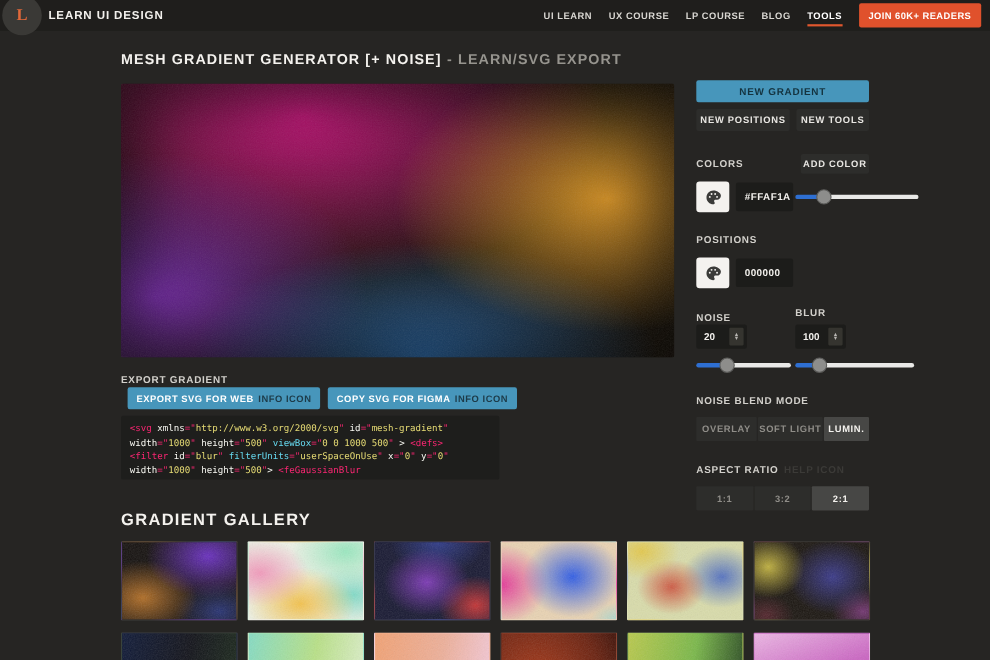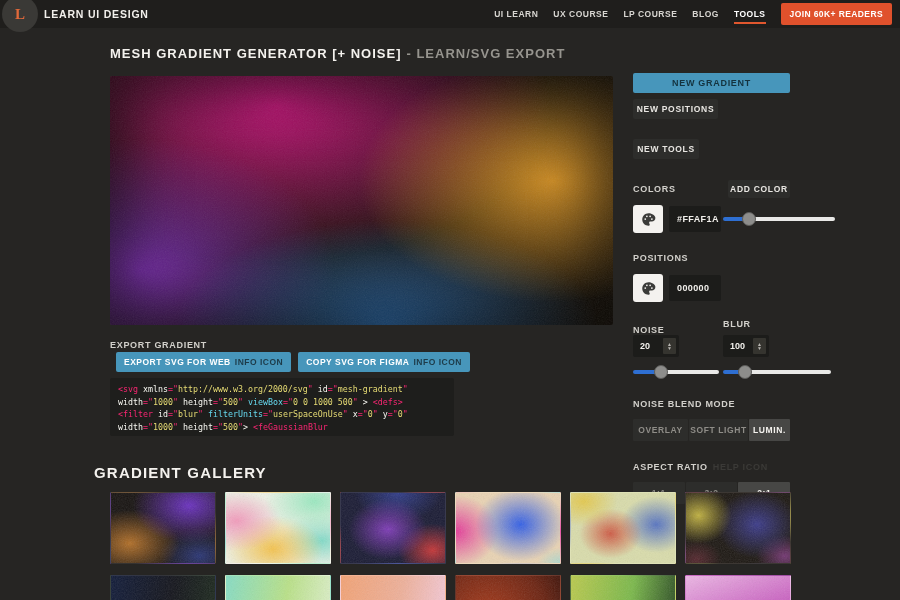--- a/index.html
+++ b/index.html
@@ -30,21 +30,21 @@
   .preview { position:absolute; left:110px; top:76px; width:503px; height:249px; border-radius:2px;
              box-shadow:inset 0 0 55px 18px rgba(0,0,0,0.5); overflow:hidden; cursor:pointer; }
   .preview svg.nfill, .thumb svg.nfill { position:absolute; left:0; top:0; width:100%; height:100%; display:block; }
 
   
   .controls { position:absolute; left:633px; top:73px; width:157px; }
   .btn { display:flex; align-items:center; justify-content:center; font-weight:bold; letter-spacing:0.7px;
          border-radius:2px; cursor:pointer; border:none; }
   .btn-primary { width:157px; height:20px; background:#4796bb; color:#14333f; font-size:9px; }
   .btn-dark { background:#2d2d2b; color:#e8e6e2; font-size:8.5px; height:20px; }
-  .row-2btn { display:flex; gap:20px; margin-top:6px;flex-direction:column; }
+  .row-2btn { display:flex; gap:6px; margin-top:6px; }
   .label { font-size:9px; font-weight:bold; letter-spacing:0.7px; color:#d2d0cb; }
   .label-dim { color:#3b3a37; font-weight:bold; font-size:9px; letter-spacing:0.7px; }
 
   .colors-head { display:flex; align-items:center; justify-content:space-between; margin-top:21px; height:18px; }
   .btn-addcolor { width:62px; height:18px; }
 
   .swatch-row { display:flex; align-items:center; margin-top:7px; height:28px; position:relative; }
   .swatch { width:30px; height:28px; background:#f4f2ef; border-radius:3px; display:flex; align-items:center;
             justify-content:center; cursor:pointer; }
   .hexbox { width:52px; height:26px; background:#1c1c1a; border:none; color:#f2f0ec; font-size:9px; font-weight:bold;
@@ -84,21 +84,21 @@
                 gap:4px; cursor:pointer; }
   .btn-export .bl { color:#ffffff; font-size:8.5px; font-weight:bold; letter-spacing:0.5px; }
   .btn-export .ic { color:#1d3b49; font-size:8.5px; font-weight:bold; letter-spacing:0.5px; }
   .codeblock { position:absolute; left:110px; top:378px; width:344px; height:58px; background:#1e1e1c;
                border-radius:2px; padding:5px 8px; overflow:hidden; cursor:text; }
   .code-line { font-family:"DejaVu Sans Mono", monospace; font-size:8.3px; line-height:12.5px; white-space:pre; }
   .tk-tag { color:#f92672; } .tk-plain { color:#f8f8f2; } .tk-cattr { color:#66d9ef;margin-top:21px; }
   .tk-eq { color:#f92672; } .tk-str { color:#e6db74; }
 
   
-  .gallery-title { position:absolute; left:94px; top:464px; font-size:15px; font-weight:bold; letter-spacing:1.2px;
+  .gallery-title { position:absolute; left:110px; top:464px; font-size:15px; font-weight:bold; letter-spacing:1.2px;
                    color:#f4f2ee; }
   .gallery-grid { position:absolute; left:110px; top:492px; width:681px; display:grid;
                   grid-template-columns:repeat(6,106px); grid-auto-rows:72px; gap:11px 9px; }
   .thumb { position:relative; border-radius:1px; border:1px solid rgba(255,255,255,0.14); overflow:hidden; cursor:pointer; }
 
   .hidden-defs { position:absolute; width:0; height:0; }
 </style>
 </head>
 <body>
 

